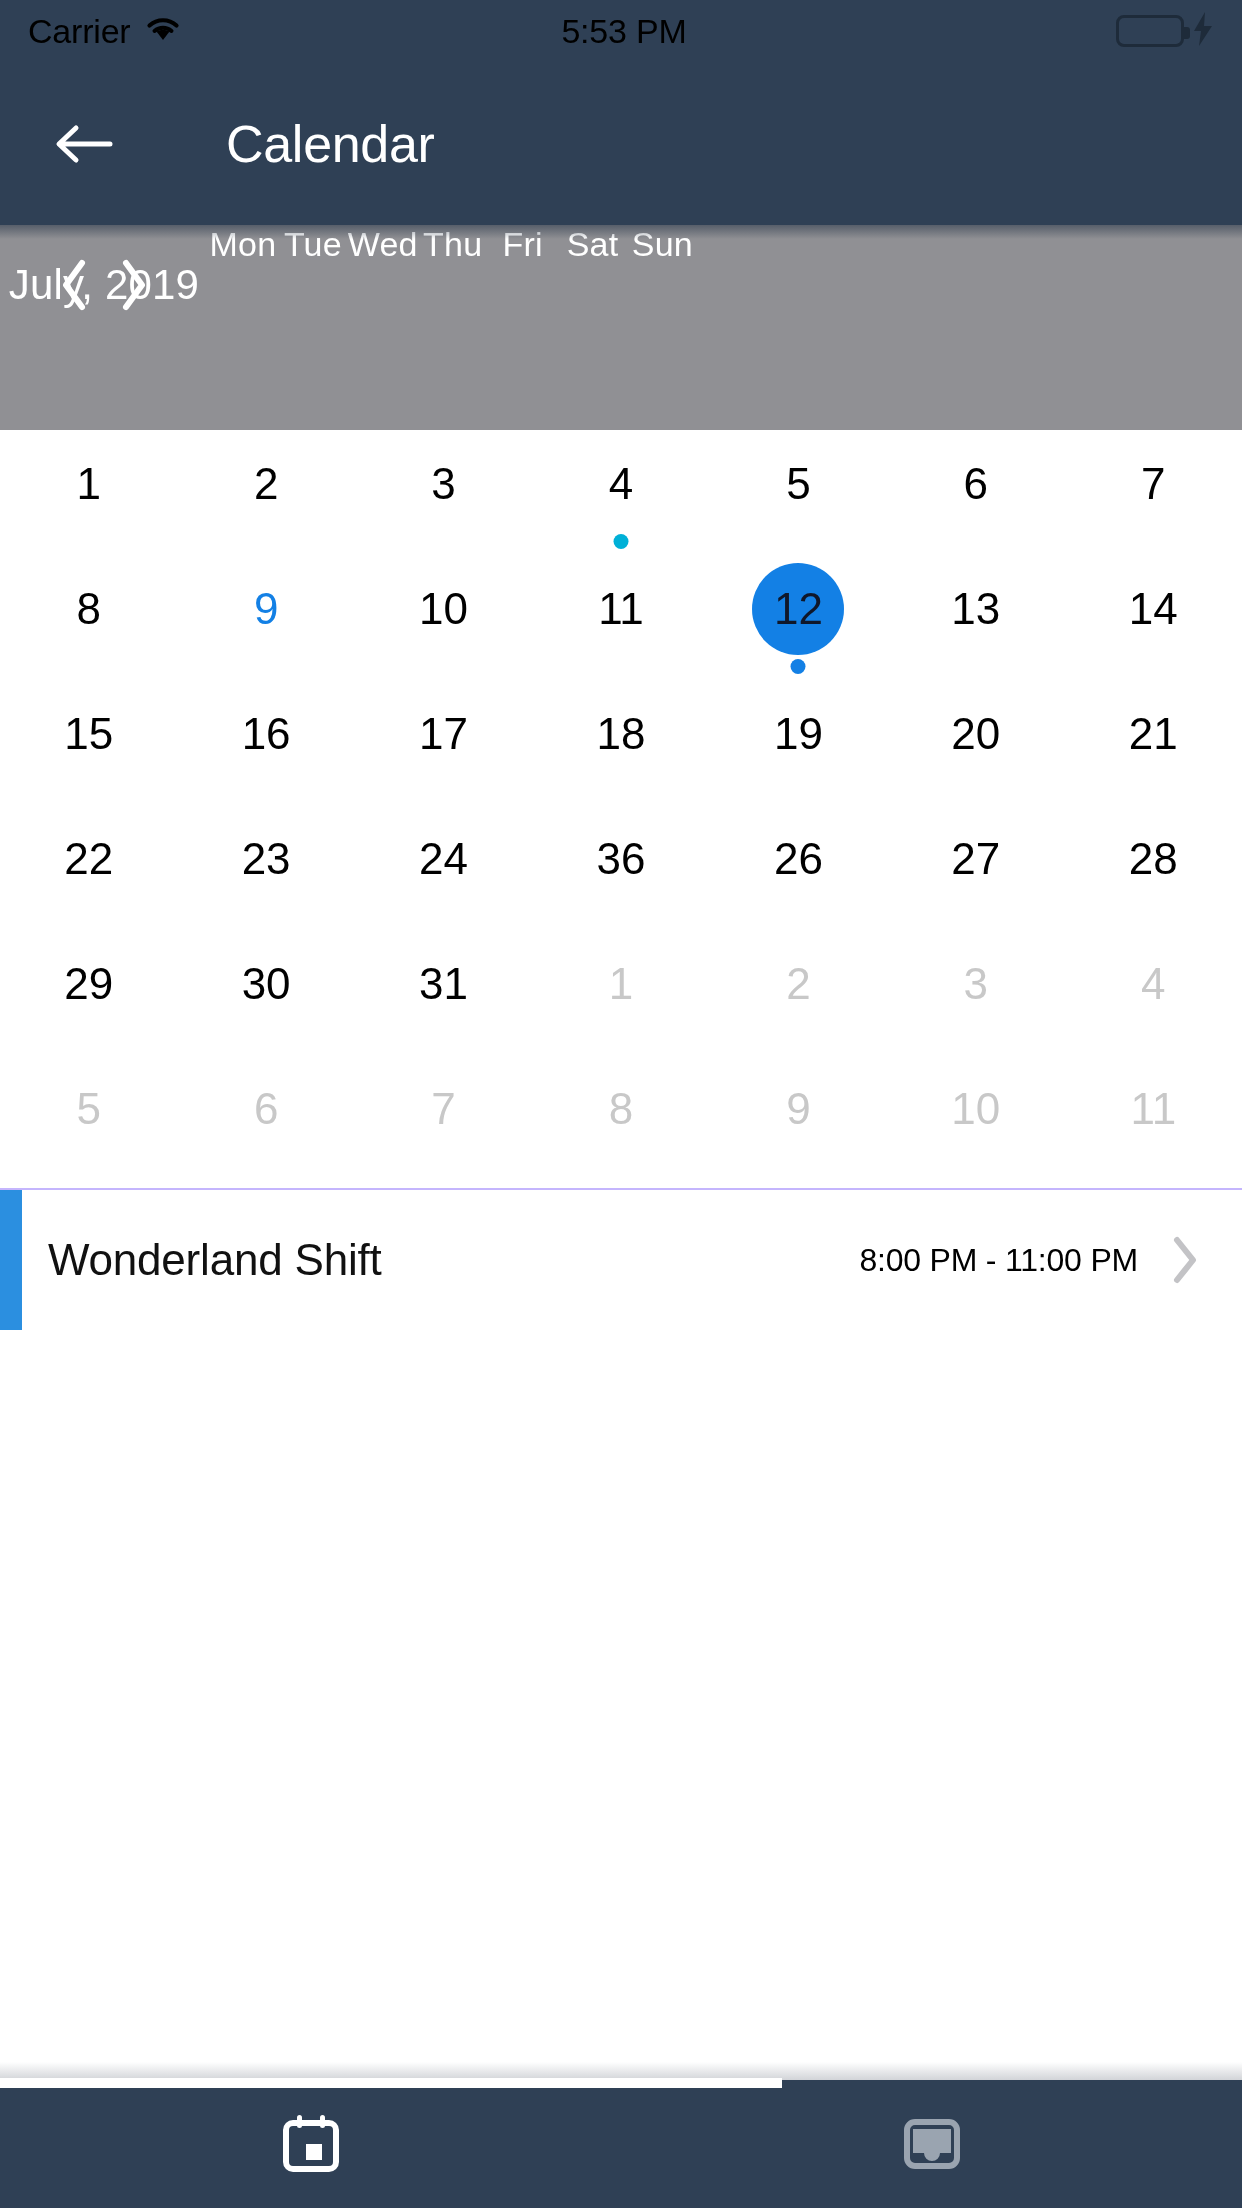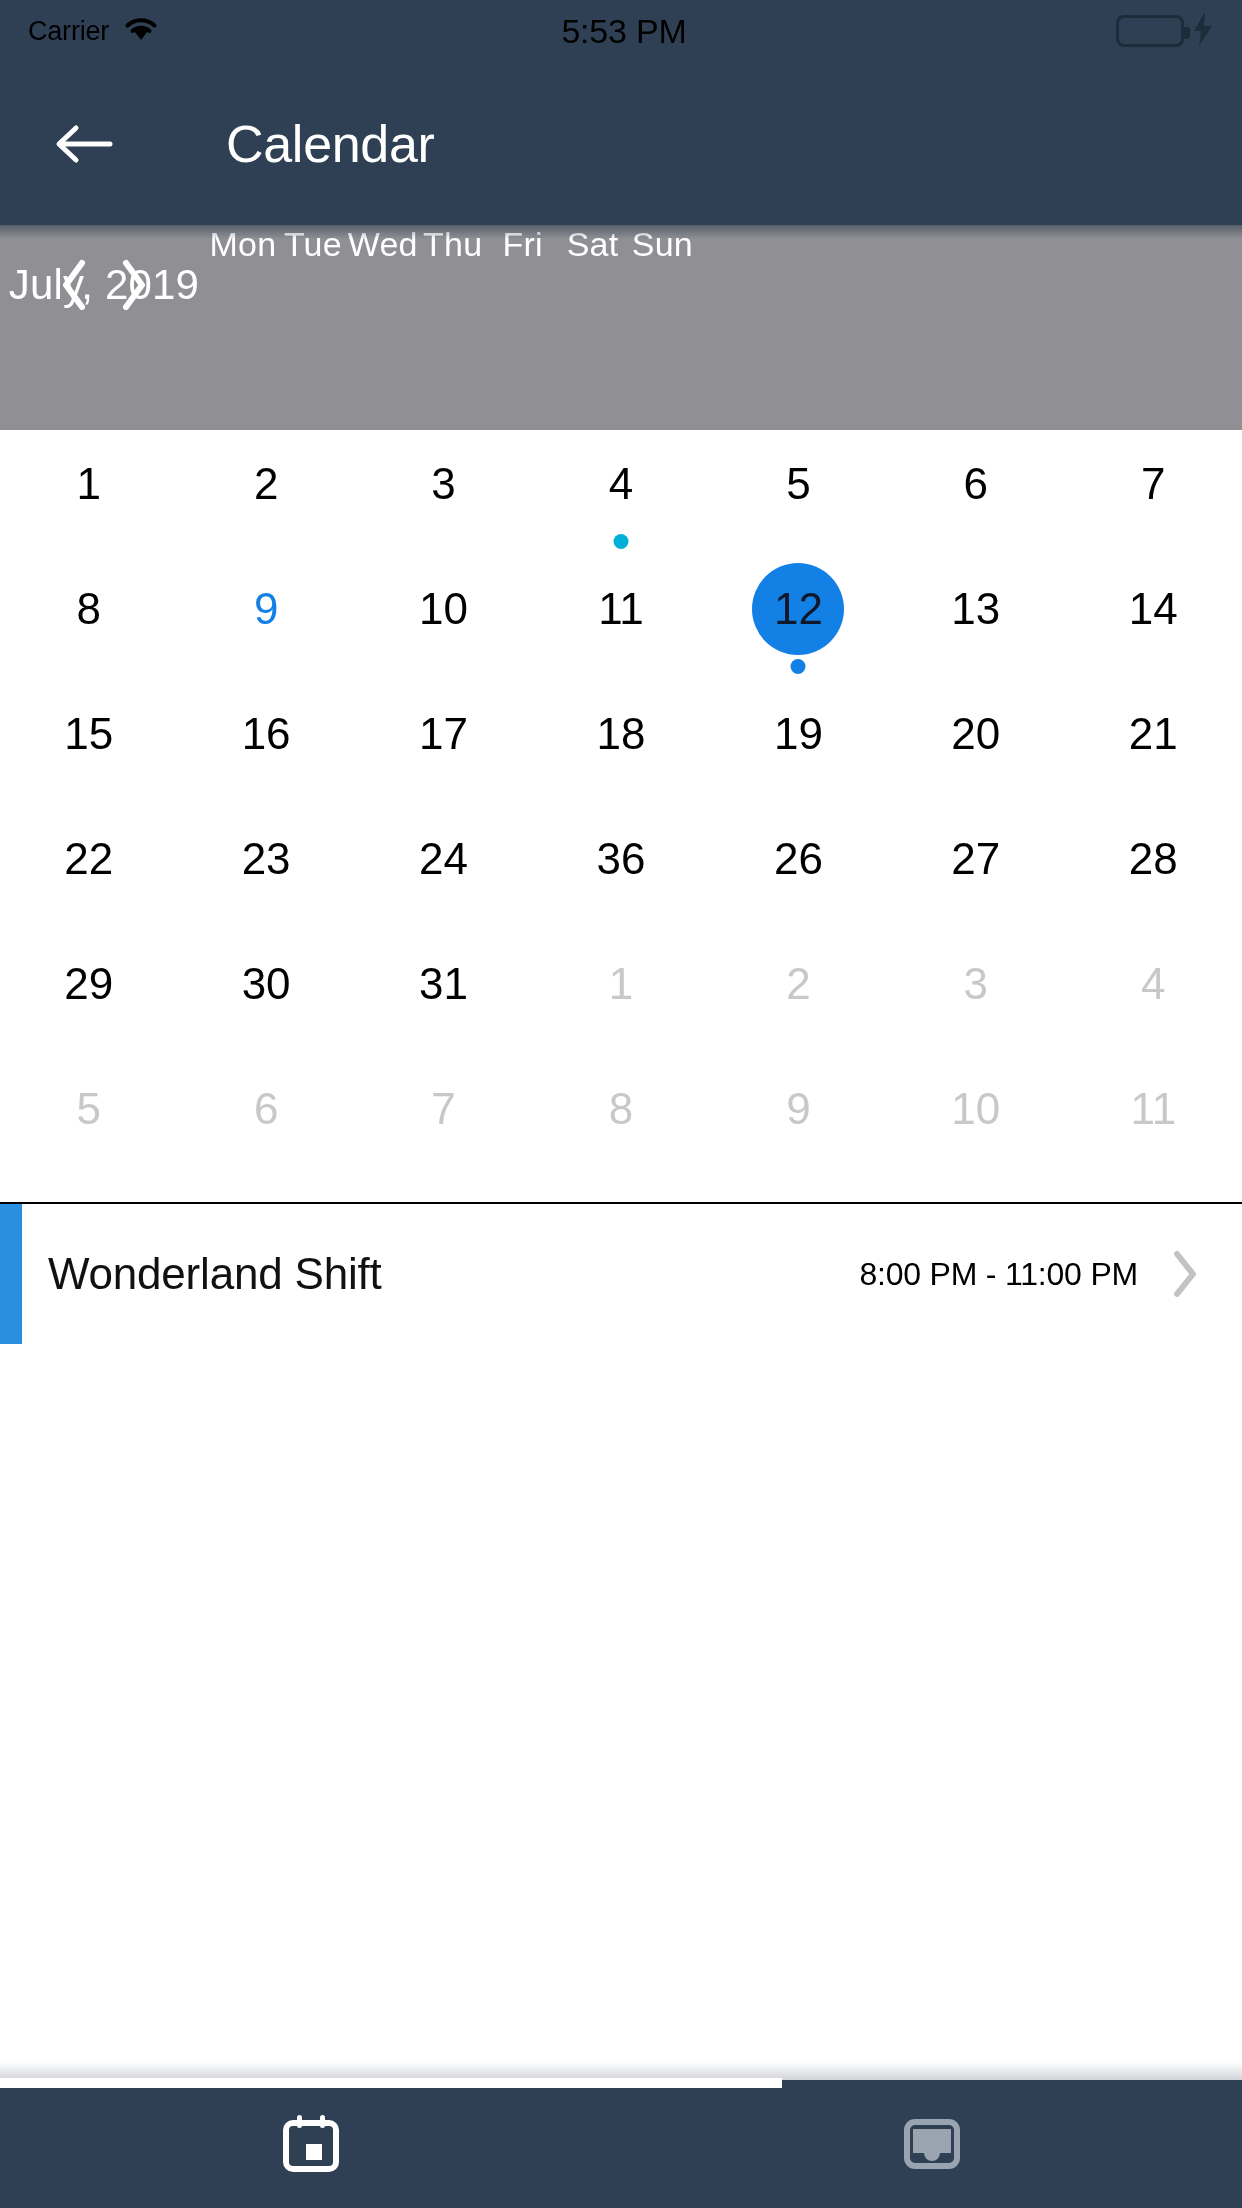--- a/index.html
+++ b/index.html
@@ -28,21 +28,21 @@
     flex-shrink: 0;
     position: relative;
     padding: 0 28px;
   }
   .status-left {
     display: flex;
     align-items: center;
     gap: 14px;
   }
   .status-carrier {
-    font-size: 27px;
+    font-size: 34px;
     color: #000000;
     letter-spacing: -0.2px;
   }
   .wifi-icon { display: block; }
   .status-time {
     position: absolute;
     left: 6px; right: 0;
     text-align: center;
     font-size: 34px;
     color: #000000;
@@ -201,22 +201,21 @@
     transform: translateX(-50%);
     width: 15px;
     height: 15px;
     border-radius: 50%;
   }
 
   
   .event-list {
     flex: 1;
     background: #ffffff;
-    border-top: 2px solid #000000;
-    margin-top: 14px;
+    border-top: 2px solid #c4b5fd;
   }
   .event-row {
     position: relative;
     height: 140px;
     display: flex;
     align-items: center;
     padding-left: 48px;
     padding-right: 38px;
     cursor: pointer;
   }

